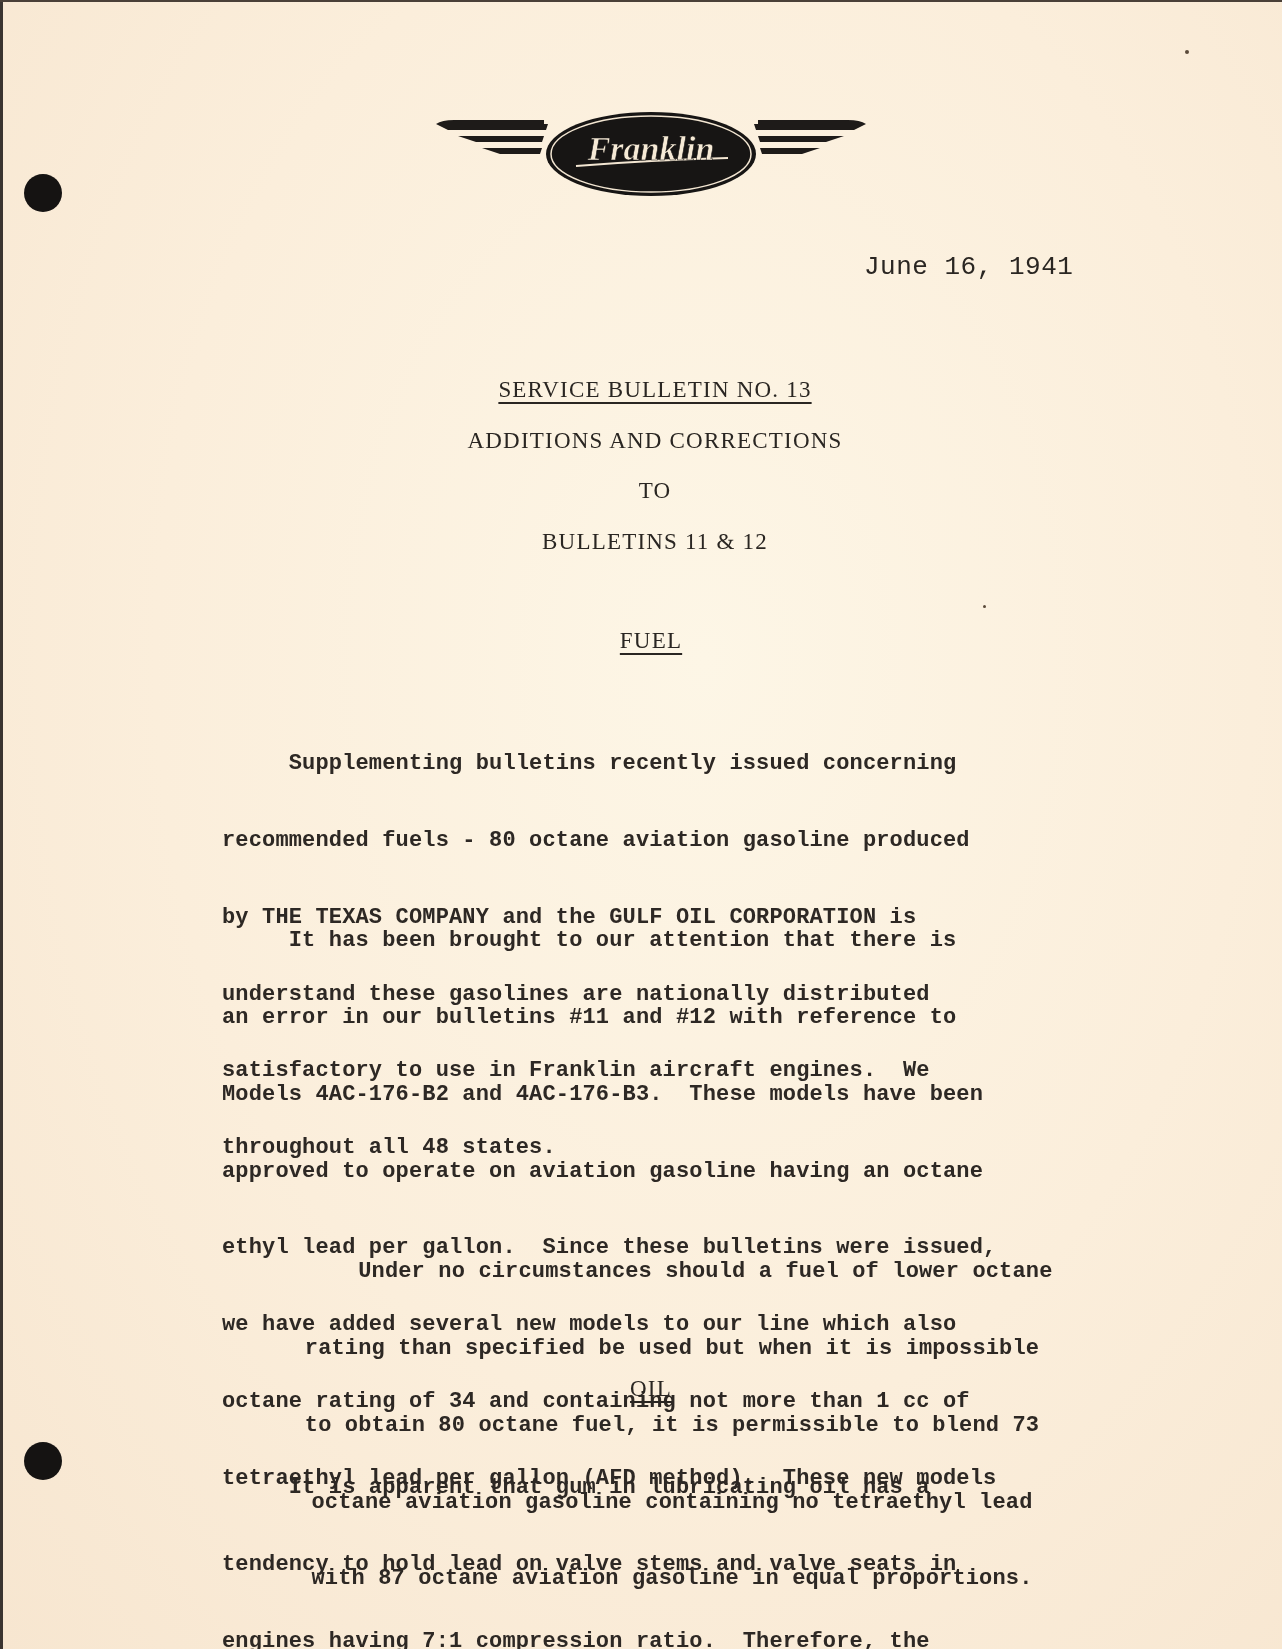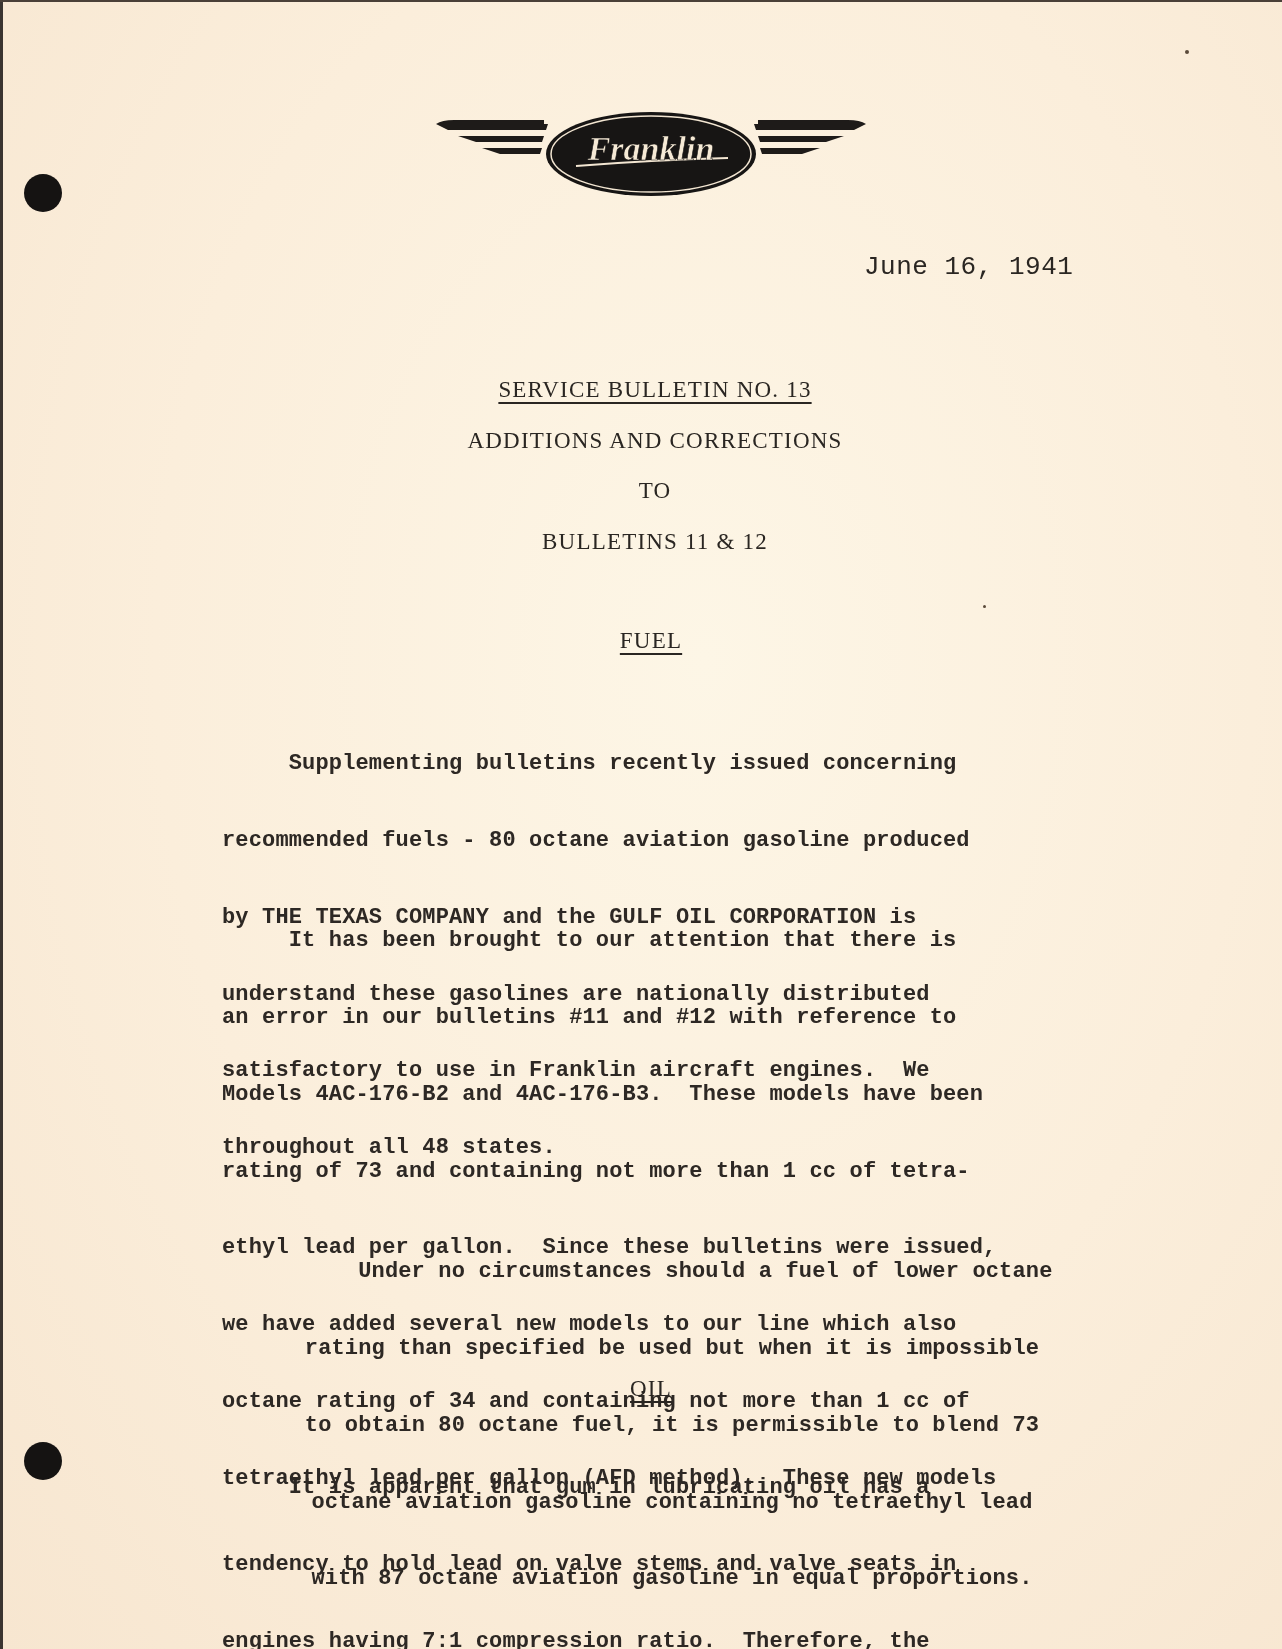--- a/index.html
+++ b/index.html
@@ -78,21 +78,21 @@
     <span class="ln">by THE TEXAS COMPANY and the GULF OIL CORPORATION is</span>
     <span class="ln">understand these gasolines are nationally distributed</span>
     <span class="ln">satisfactory to use in Franklin aircraft engines.  We</span>
     <span class="ln">throughout all 48 states.</span>
   </div>
 
   <div class="para" style="top:877px;">
     <span class="ln">     It has been brought to our attention that there is</span>
     <span class="ln">an error in our bulletins #11 and #12 with reference to</span>
     <span class="ln">Models 4AC-176-B2 and 4AC-176-B3.  These models have been</span>
-    <span class="ln">rating of 73 and containing not more than 1 cc of tetra-</span>
+    <span class="ln">approved to operate on aviation gasoline having an octane</span>
     <span class="ln">ethyl lead per gallon.  Since these bulletins were issued,</span>
     <span class="ln">we have added several new models to our line which also</span>
     <span class="ln">octane rating of 34 and containing not more than 1 cc of</span>
     <span class="ln">tetraethyl lead per gallon (AFD method).  These new models</span>
     
     
   </div>
 
   <div class="para" style="top:1208px;text-align:center;">
     <span class="ln">     Under no circumstances should a fuel of lower octane</span>

